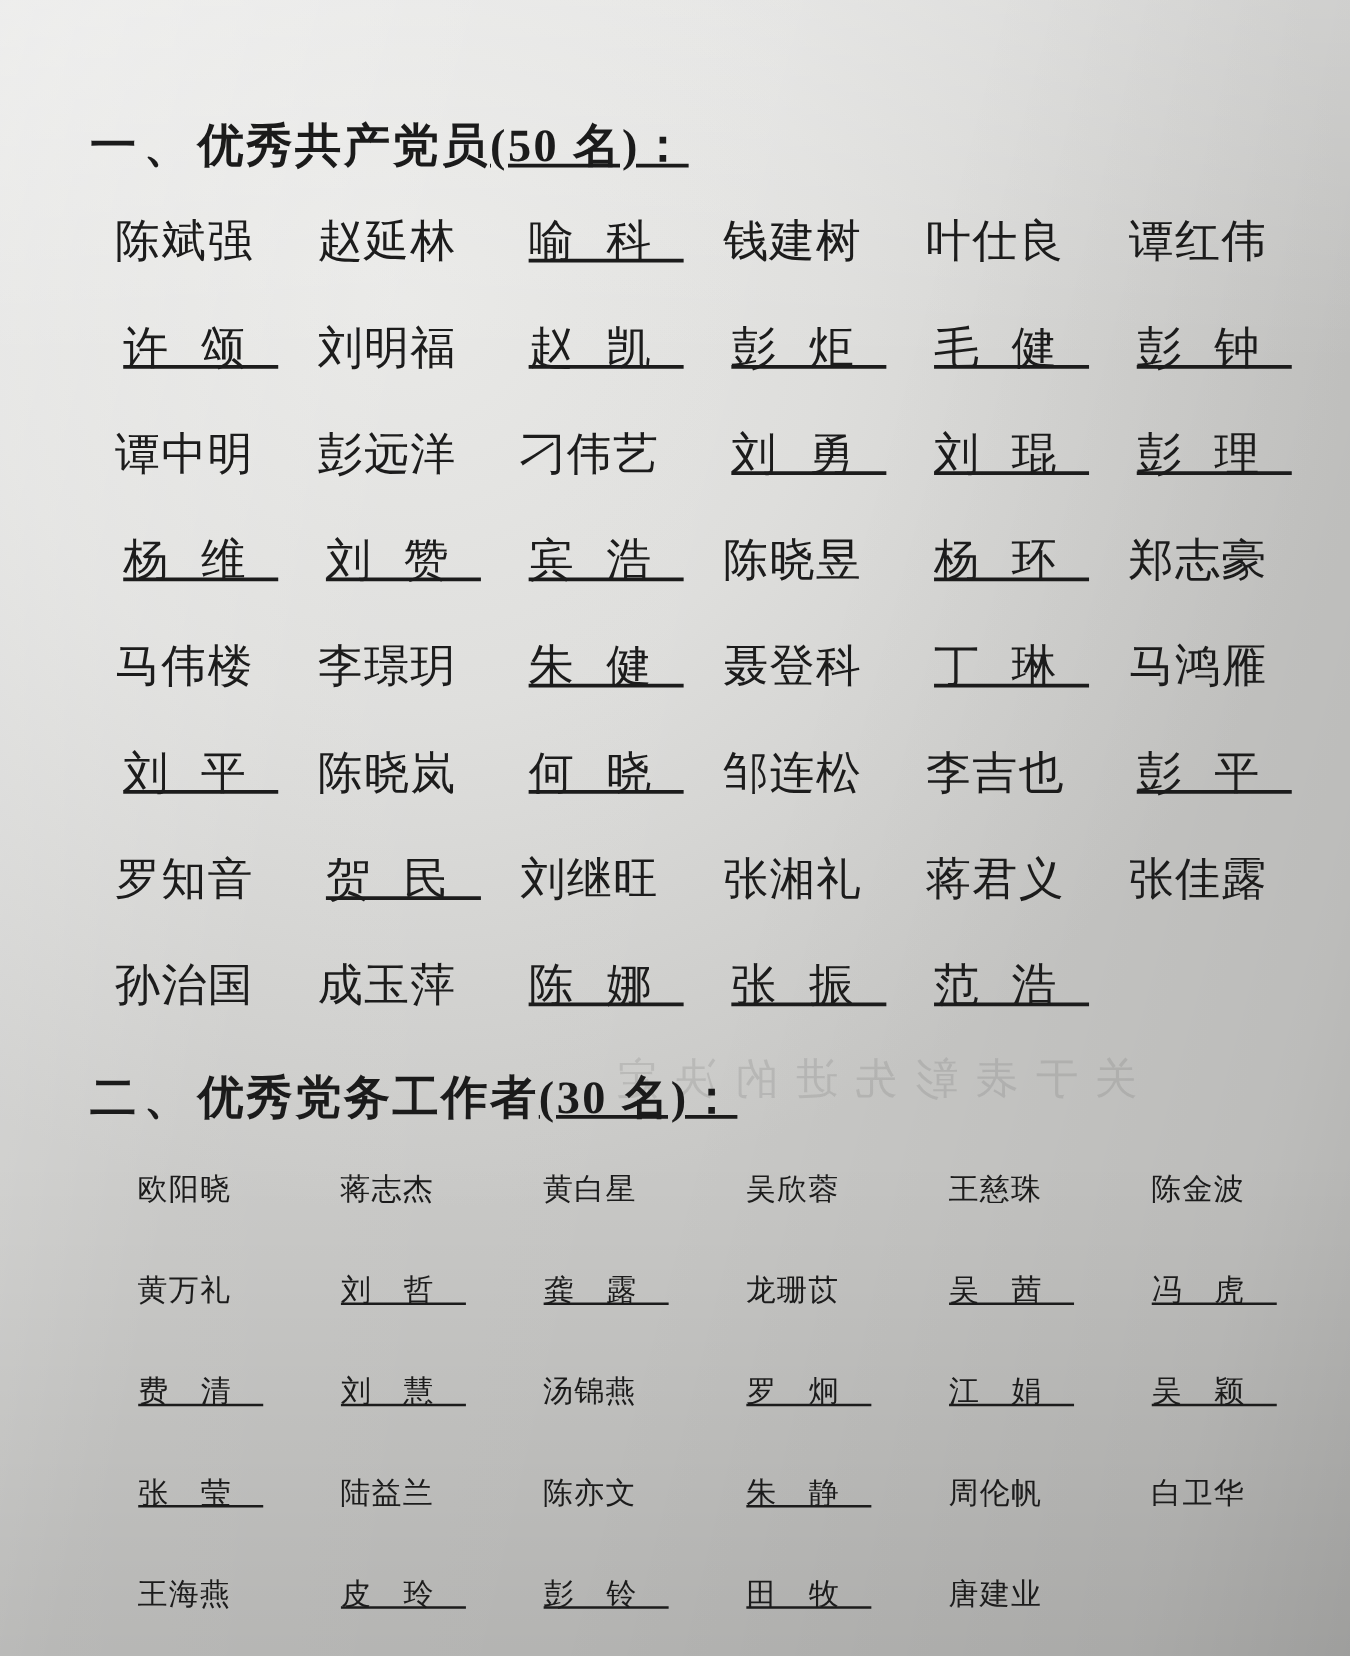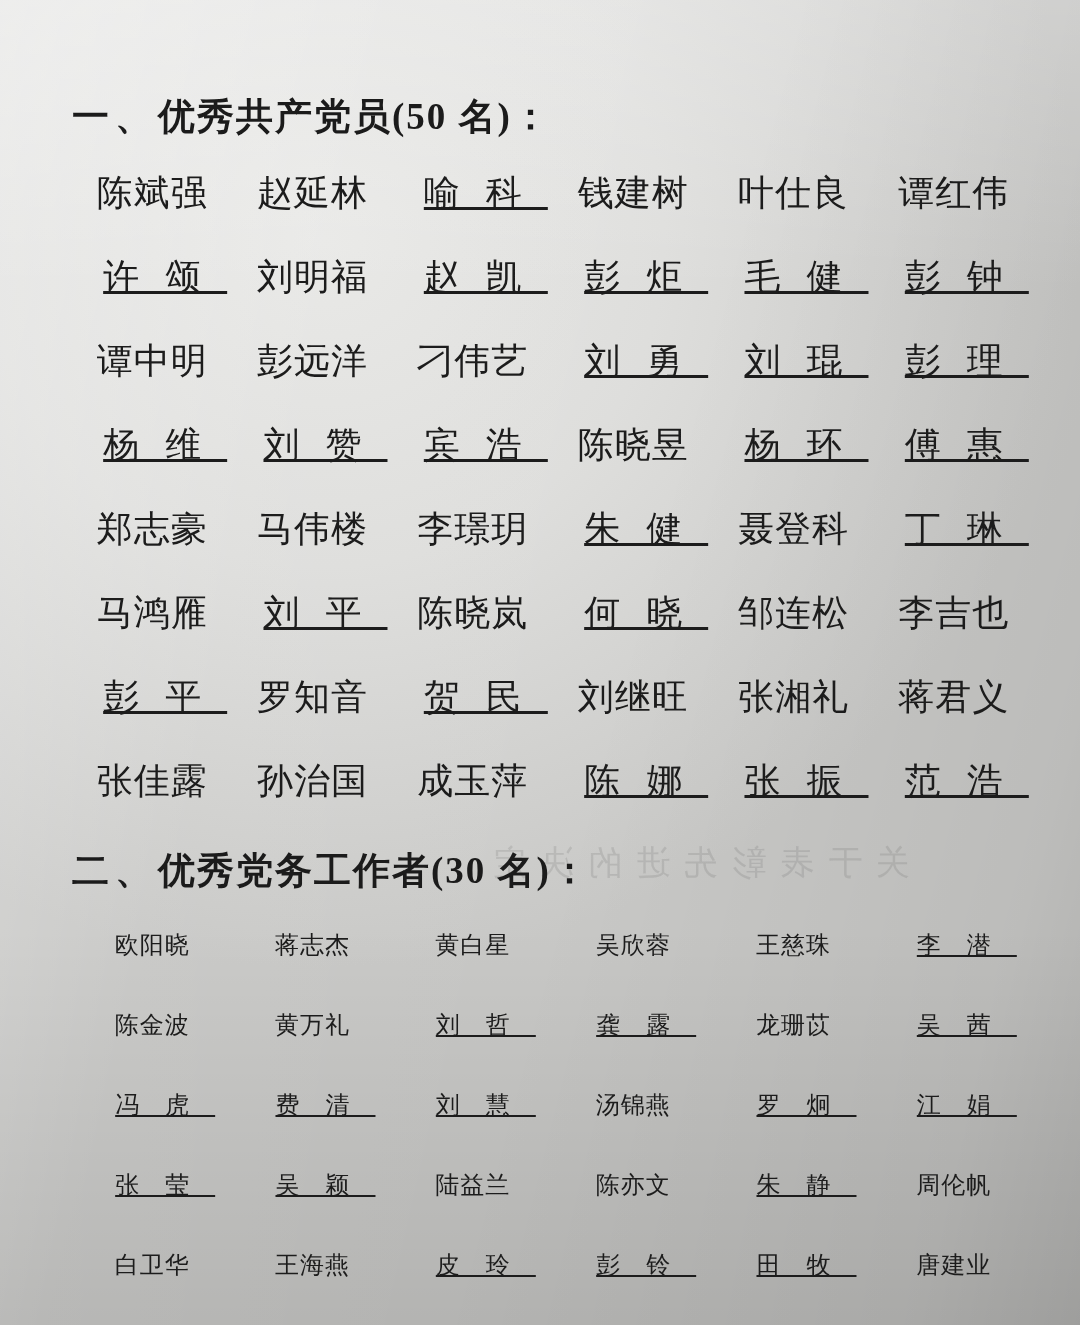--- a/index.html
+++ b/index.html
@@ -51,26 +51,28 @@
     color: #1b1b1b;
     letter-spacing: 2px;
     margin: 0 0 14px 0;
     white-space: nowrap;
   }
   .section-heading .num {
     letter-spacing: 6px;
   }
   .section-heading .count {
     font-weight: bold;
+    text-decoration: underline;
   }
   .names-grid {
     display: grid;
     grid-template-columns: repeat(6, 1fr);
     row-gap: 10px;
     column-gap: 0;
+    gap: 11px;
   }
   .name-cell {
     font-size: 36px;
     color: #1c1c1c;
     height: 74px;
     line-height: 74px;
     text-align: center;
     white-space: nowrap;
   }
   
@@ -127,21 +129,20 @@
         <div class="name-cell tight">刁伟艺</div>
         <div class="name-cell spread2">刘勇</div>
         <div class="name-cell spread2">刘琨</div>
         <div class="name-cell spread2">彭理</div>
 
         <div class="name-cell spread2">杨维</div>
         <div class="name-cell spread2">刘赞</div>
         <div class="name-cell spread2">宾浩</div>
         <div class="name-cell tight">陈晓昱</div>
         <div class="name-cell spread2">杨环</div>
-        <div class="name-cell spread2">傅惠</div>
 
         <div class="name-cell tight">郑志豪</div>
         <div class="name-cell tight">马伟楼</div>
         <div class="name-cell tight">李璟玥</div>
         <div class="name-cell spread2">朱健</div>
         <div class="name-cell tight">聂登科</div>
 
         <div class="name-cell spread2">丁琳</div>
         <div class="name-cell tight">马鸿雁</div>
         <div class="name-cell spread2">刘平</div>
@@ -172,38 +173,37 @@
     <div class="section-two">
       <h2 class="section-heading">
         <span class="num">二、</span><span>优秀党务工作者</span><span class="count">(30 名)：</span>
       </h2>
       <div class="names-grid">
         <div class="name-cell tight">欧阳晓</div>
         <div class="name-cell tight">蒋志杰</div>
         <div class="name-cell tight">黄白星</div>
         <div class="name-cell tight">吴欣蓉</div>
         <div class="name-cell tight">王慈珠</div>
-        <div class="name-cell spread2">李潜</div>
 
         <div class="name-cell tight">陈金波</div>
         <div class="name-cell tight">黄万礼</div>
         <div class="name-cell spread2">刘哲</div>
         <div class="name-cell spread2">龚露</div>
         <div class="name-cell tight">龙珊苡</div>
         <div class="name-cell spread2">吴茜</div>
 
         <div class="name-cell spread2">冯虎</div>
         <div class="name-cell spread2">费清</div>
         <div class="name-cell spread2">刘慧</div>
         <div class="name-cell tight">汤锦燕</div>
         <div class="name-cell spread2">罗炯</div>
         <div class="name-cell spread2">江娟</div>
 
+        <div class="name-cell spread2">吴颖</div>
         <div class="name-cell spread2">张莹</div>
-        <div class="name-cell spread2">吴颖</div>
         <div class="name-cell tight">陆益兰</div>
         <div class="name-cell tight">陈亦文</div>
         <div class="name-cell spread2">朱静</div>
         <div class="name-cell tight">周伦帆</div>
 
         <div class="name-cell tight">白卫华</div>
         <div class="name-cell tight">王海燕</div>
         <div class="name-cell spread2">皮玲</div>
         <div class="name-cell spread2">彭铃</div>
         <div class="name-cell spread2">田牧</div>

